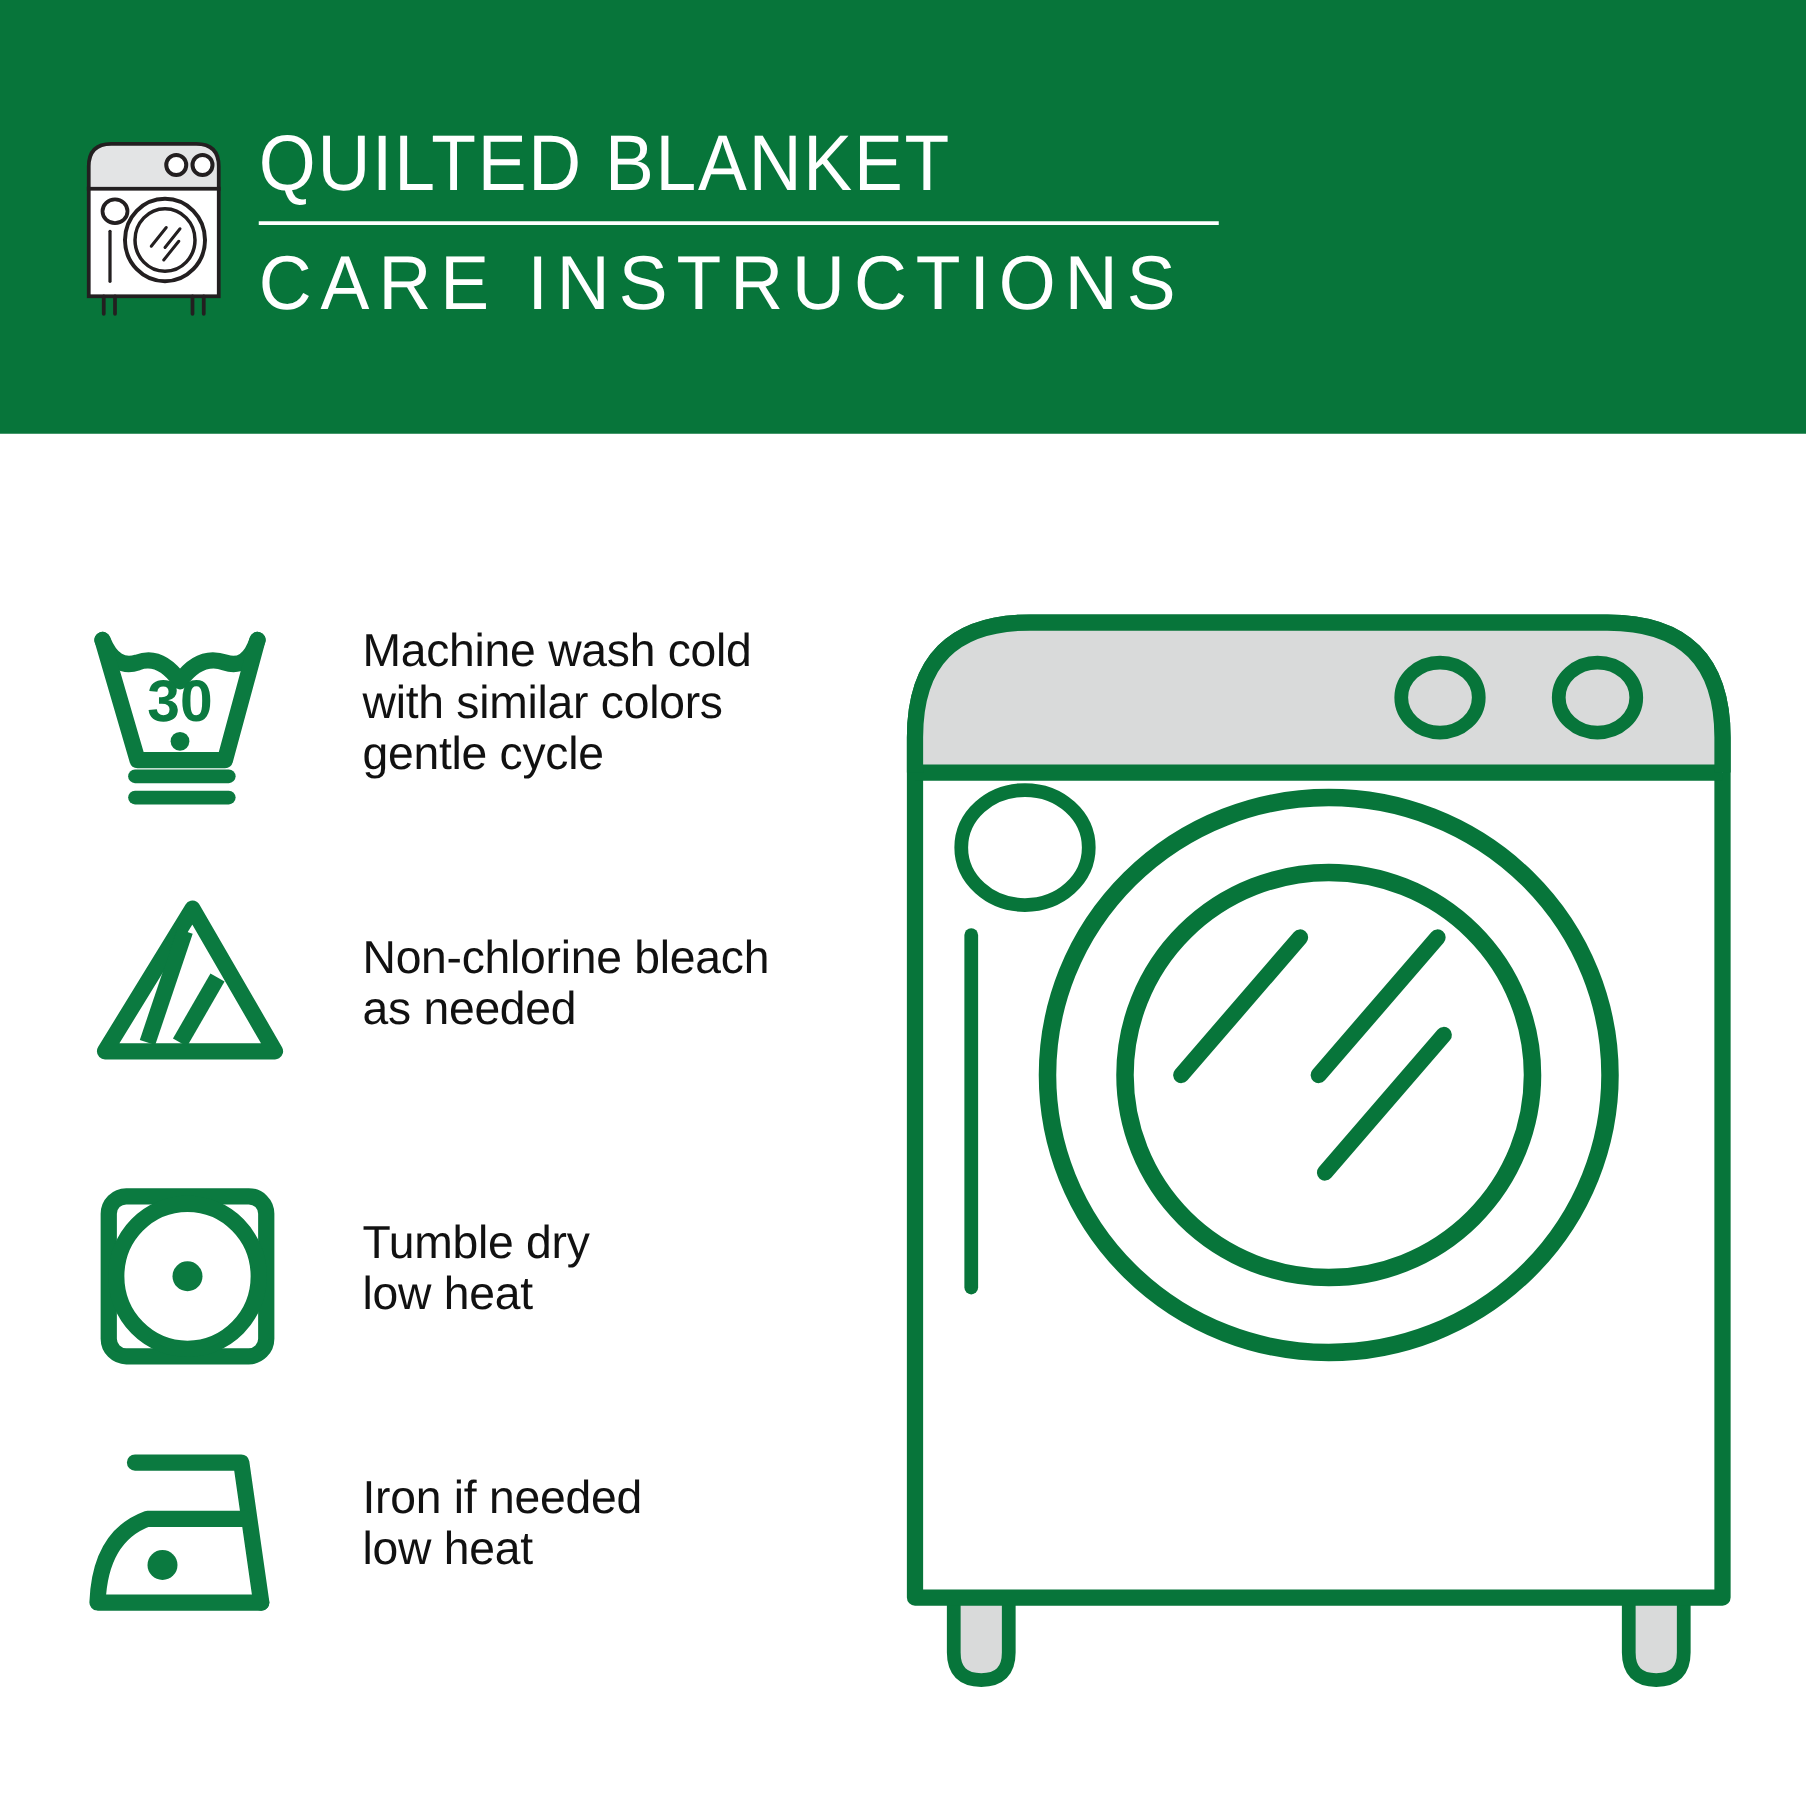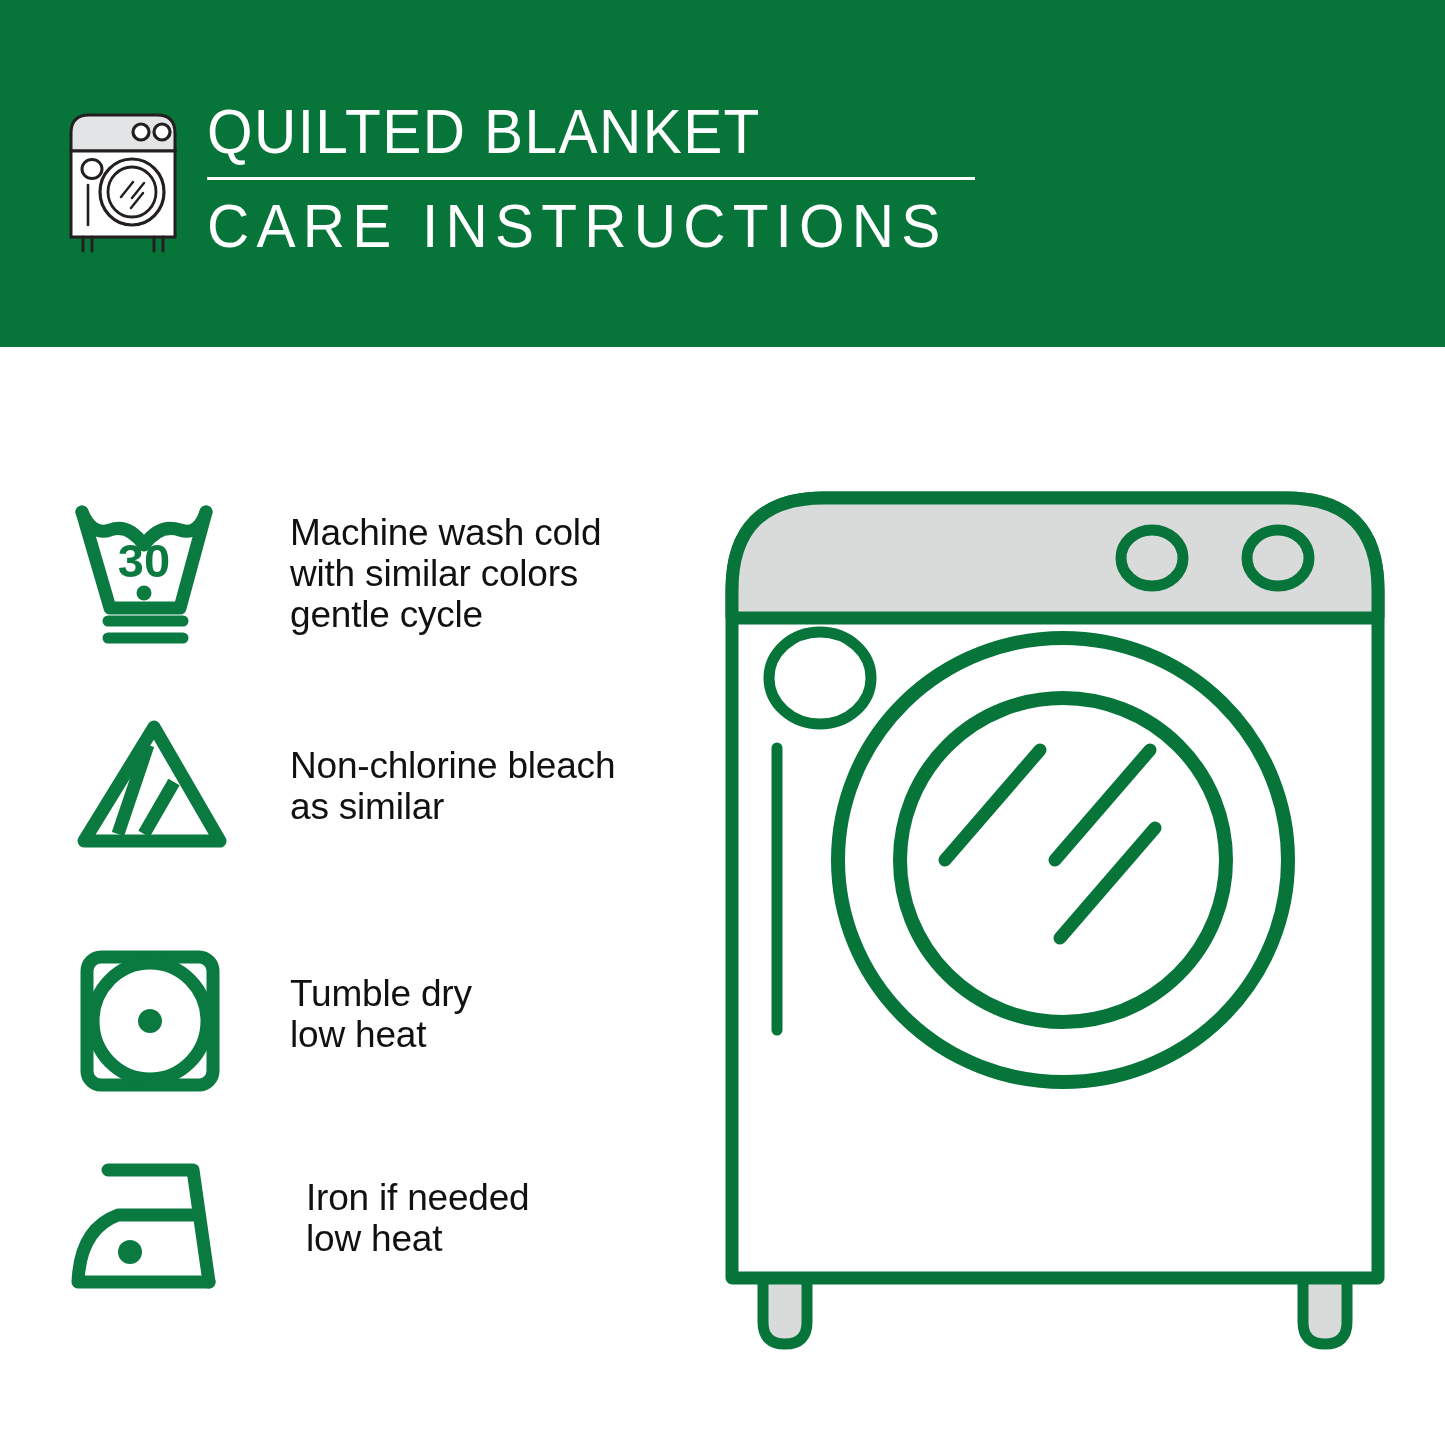--- a/index.html
+++ b/index.html
@@ -96,27 +96,27 @@
     color: #111111;
     font-family: "Liberation Sans", sans-serif;
     font-size: 37px;
     font-weight: 400;
     line-height: 41px;
     letter-spacing: -0.2px;
     white-space: pre-line;
   }
 
   #care-row-0 { top: 500px; }
-  #care-row-0 .care-text { top: 12px; }
+  #care-row-0 .care-text { top: 0; }
   #care-row-1 { top: 715px; }
   #care-row-1 .care-text { top: 30px; }
   #care-row-2 { top: 945px; }
   #care-row-2 .care-text { top: 28px; }
   #care-row-3 { top: 1155px; }
-  #care-row-3 .care-text { top: 22px; margin-left: 16px; }
+  #care-row-3 .care-text { top: 22px; }
 
   
   #machine-illustration {
     position: absolute;
     left: 700px;
     top: 460px;
     width: 700px;
     height: 920px;
   }
 </style>
@@ -190,21 +190,21 @@
         <svg viewBox="0 0 165 140" width="165" height="140" aria-hidden="true">
 
           <path d="M84 12 L150 126 L14 126 Z" fill="none" stroke="#0b7a40" stroke-width="13" stroke-linejoin="round"></path>
 
           <line x1="78" y1="30" x2="48" y2="119" stroke="#0b7a40" stroke-width="13" stroke-linecap="butt"></line>
 
           <line x1="104" y1="67" x2="74" y2="119" stroke="#0b7a40" stroke-width="13" stroke-linecap="butt"></line>
         </svg>
       </div>
       <div class="care-text">Non-chlorine bleach
-as similar</div>
+as needed</div>
     </div>
 
     <div class="care-row" id="care-row-2">
       <div class="care-symbol">
         <svg viewBox="0 0 150 150" width="150" height="150" aria-hidden="true">
           <rect x="17" y="12" width="126" height="128" rx="14" ry="14" fill="none" stroke="#0b7a40" stroke-width="13"></rect>
           <ellipse cx="80" cy="76" rx="57" ry="58" fill="none" stroke="#0b7a40" stroke-width="13"></ellipse>
           <circle cx="80" cy="76" r="12" fill="#0b7a40"></circle>
         </svg>
       </div>

